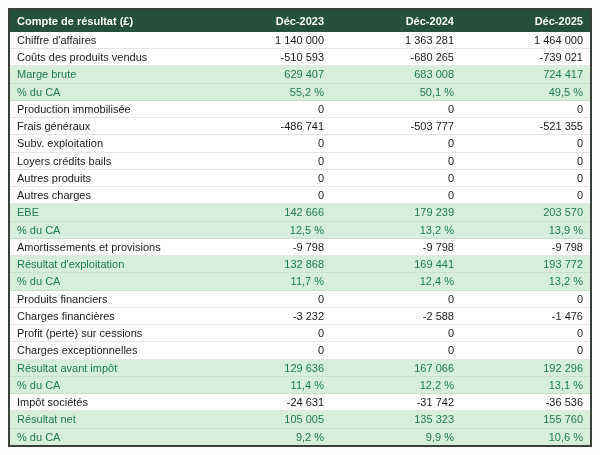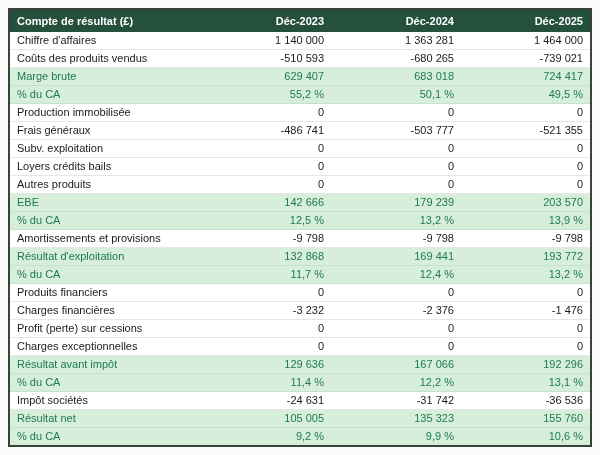--- a/index.html
+++ b/index.html
@@ -84,21 +84,21 @@
         </tr>
         <tr>
           <td class="lbl">Coûts des produits vendus</td>
           <td class="num">-510 593</td>
           <td class="num">-680 265</td>
           <td class="num">-739 021</td>
         </tr>
         <tr class="hl">
           <td class="lbl">Marge brute</td>
           <td class="num">629 407</td>
-          <td class="num">683 018</td>
+          <td class="num">683 008</td>
           <td class="num">724 417</td>
         </tr>
         <tr class="hl">
           <td class="lbl">% du CA</td>
           <td class="num">55,2 %</td>
           <td class="num">50,1 %</td>
           <td class="num">49,5 %</td>
         </tr>
         <tr>
           <td class="lbl">Production immobilisée</td>
@@ -123,20 +123,26 @@
           <td class="num">0</td>
           <td class="num">0</td>
           <td class="num">0</td>
         </tr>
         <tr>
           <td class="lbl">Autres produits</td>
           <td class="num">0</td>
           <td class="num">0</td>
           <td class="num">0</td>
         </tr>
+        <tr>
+          <td class="lbl">Autres charges</td>
+          <td class="num">0</td>
+          <td class="num">0</td>
+          <td class="num">0</td>
+        </tr>
         <tr class="hl">
           <td class="lbl">EBE</td>
           <td class="num">142 666</td>
           <td class="num">179 239</td>
           <td class="num">203 570</td>
         </tr>
         <tr class="hl">
           <td class="lbl">% du CA</td>
           <td class="num">12,5 %</td>
           <td class="num">13,2 %</td>
@@ -162,21 +168,21 @@
         </tr>
         <tr>
           <td class="lbl">Produits financiers</td>
           <td class="num">0</td>
           <td class="num">0</td>
           <td class="num">0</td>
         </tr>
         <tr>
           <td class="lbl">Charges financières</td>
           <td class="num">-3 232</td>
-          <td class="num">-2 376</td>
+          <td class="num">-2 588</td>
           <td class="num">-1 476</td>
         </tr>
         <tr>
           <td class="lbl">Profit (perte) sur cessions</td>
           <td class="num">0</td>
           <td class="num">0</td>
           <td class="num">0</td>
         </tr>
         <tr>
           <td class="lbl">Charges exceptionnelles</td>

